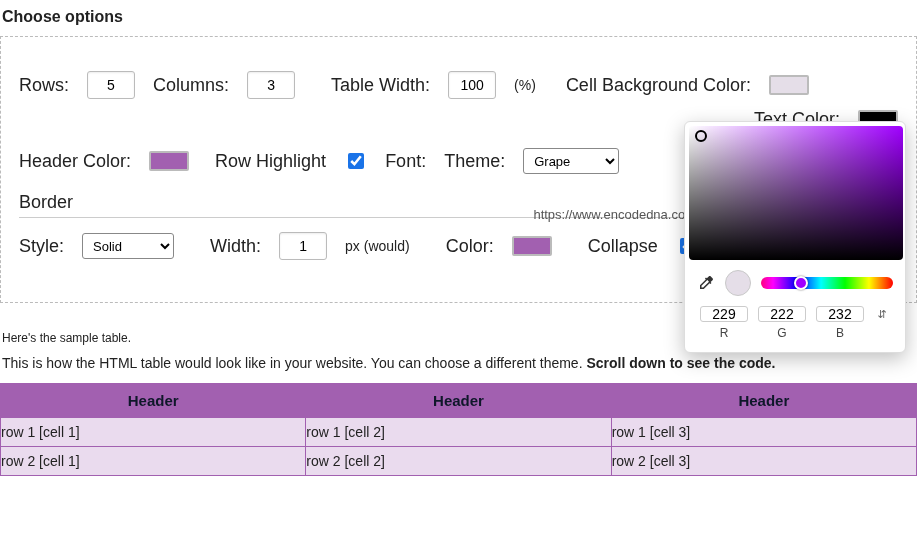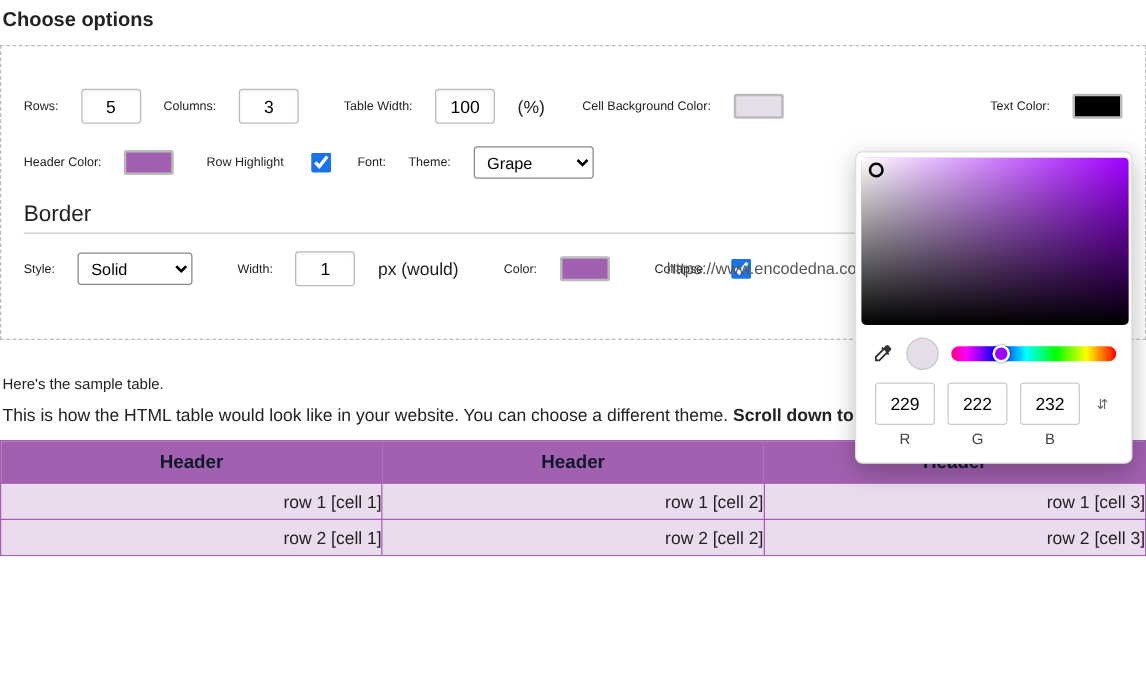--- a/index.html
+++ b/index.html
@@ -22,21 +22,21 @@
     padding: 34px 18px 24px 18px;
     position: relative;
   }
   .row {
     display: flex;
     align-items: center;
     flex-wrap: wrap;
     gap: 10px 18px;
     margin-bottom: 18px;
   }
-  label.lbl { font-size: 10px; color: #222; }
+  label.lbl { font-size: 18px; color: #222; }
   input[type="text"].num {
     width: 48px;
     height: 28px;
     text-align: center;
     border: 1px solid #bbb;
     border-radius: 3px;
     font-size: 14px;
     box-shadow: 0 1px 2px rgba(0,0,0,0.08) inset;
   }
   select.sel {
@@ -142,21 +142,21 @@
     box-shadow: 0 0 2px rgba(0,0,0,0.6);
   }
   .rgb-row {
     display: flex;
     gap: 10px;
     justify-content: center;
     padding: 4px 8px 0 8px;
     align-items: center;
   }
   .rgb-row input {
-    width: 48px; height: 34px;
+    width: 48px; height: 16px;
     text-align: center;
     border: 1px solid #ccc;
     border-radius: 3px;
     font-size: 14px;
   }
   .rgb-labels {
     display: flex;
     gap: 10px;
     justify-content: center;
     padding: 4px 8px 4px 8px;
@@ -191,21 +191,21 @@
     background: #a260b0;
     color: #0f172a;
     font-weight: 700;
     font-size: 15px;
     padding: 8px 0;
     border: 1px solid #a260b0;
   }
   table.preview td {
     background: #eadbee;
     border: 1px solid #a260b0;
-    text-align: right;
+    text-align: left;
     padding: 6px 0;
     font-size: 14px;
   }
   input[type="checkbox"].cb {
     width: 16px; height: 16px;
     accent-color: #1a73e8;
   }
 </style>
 </head>
 <body>

